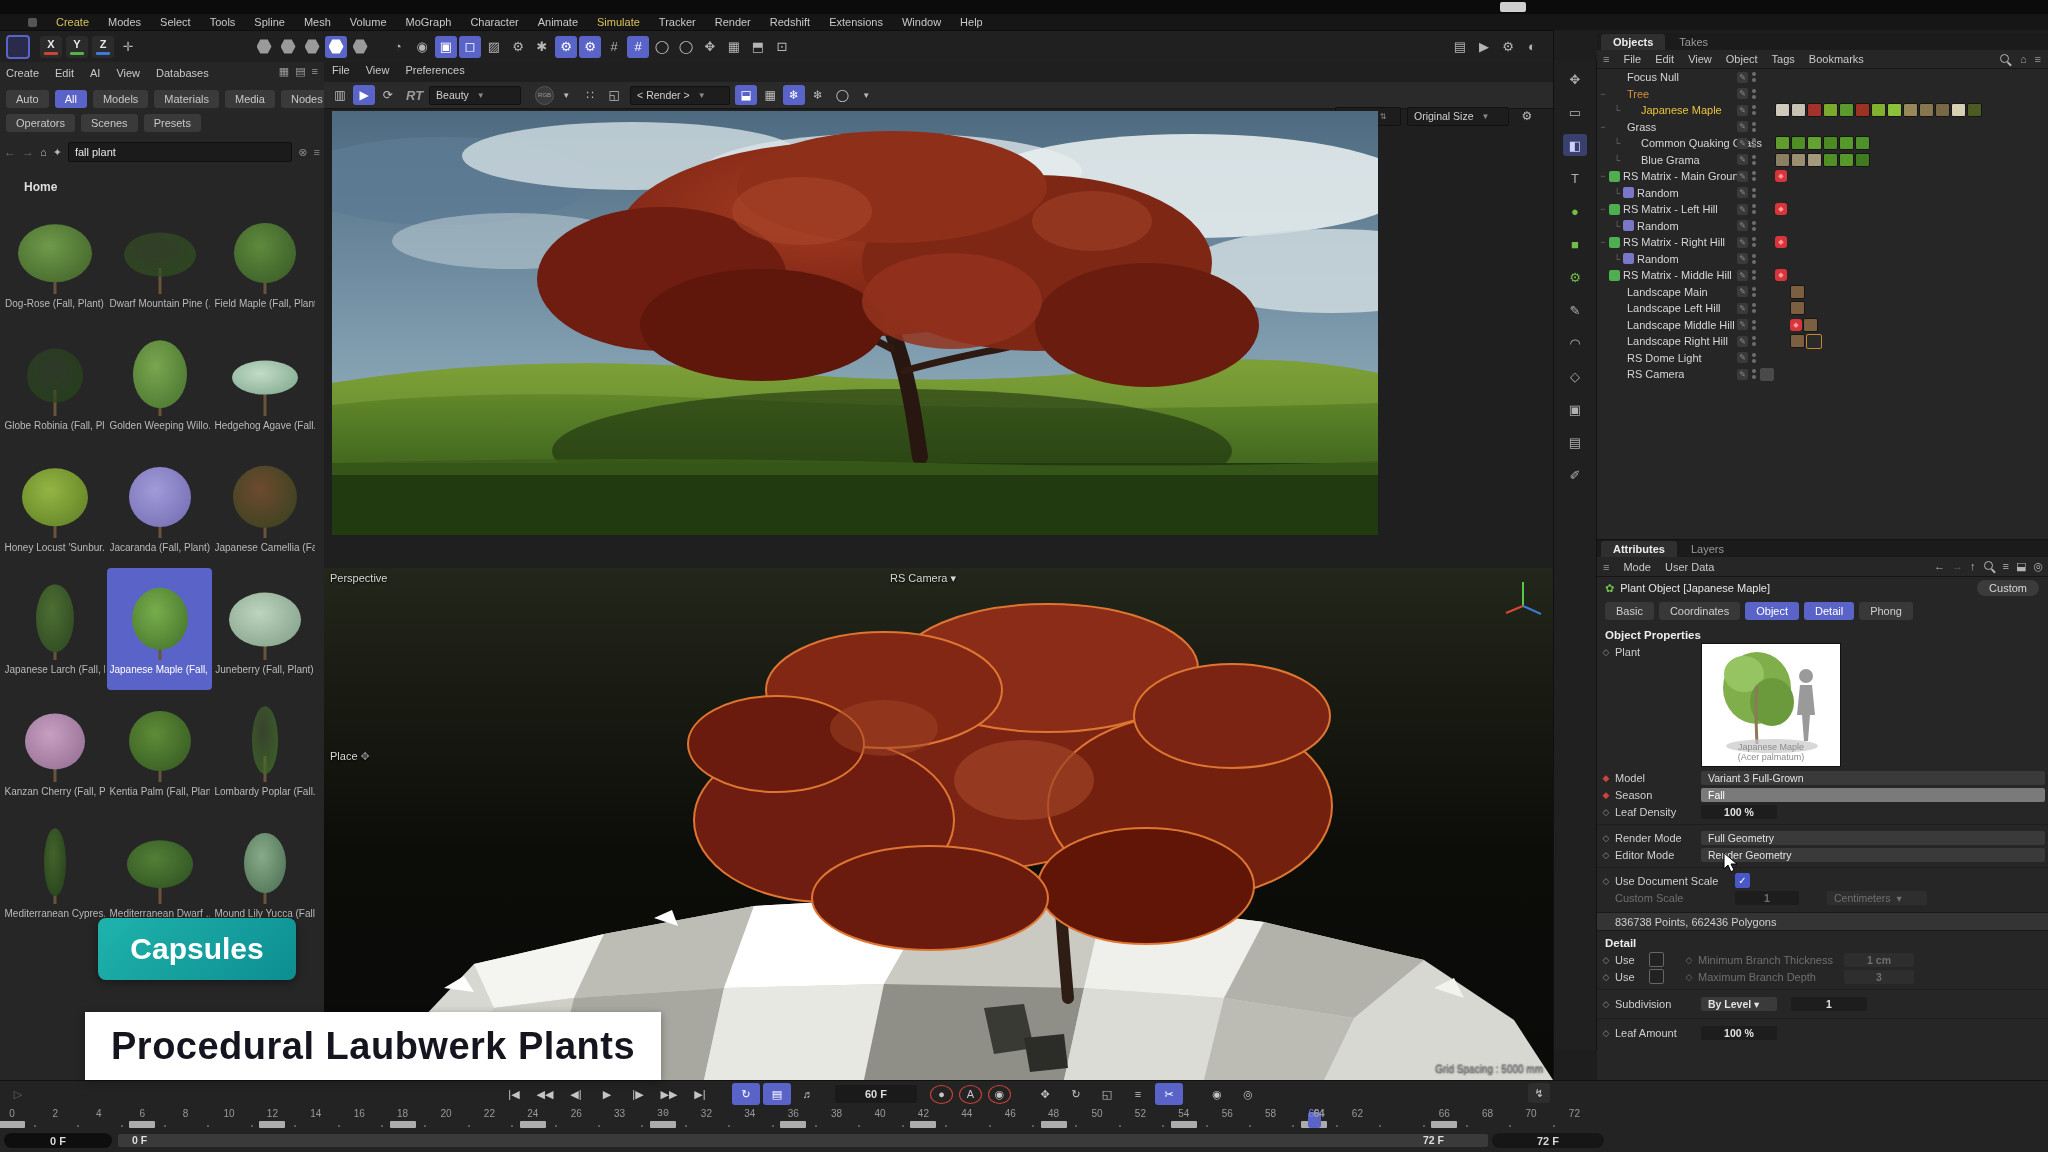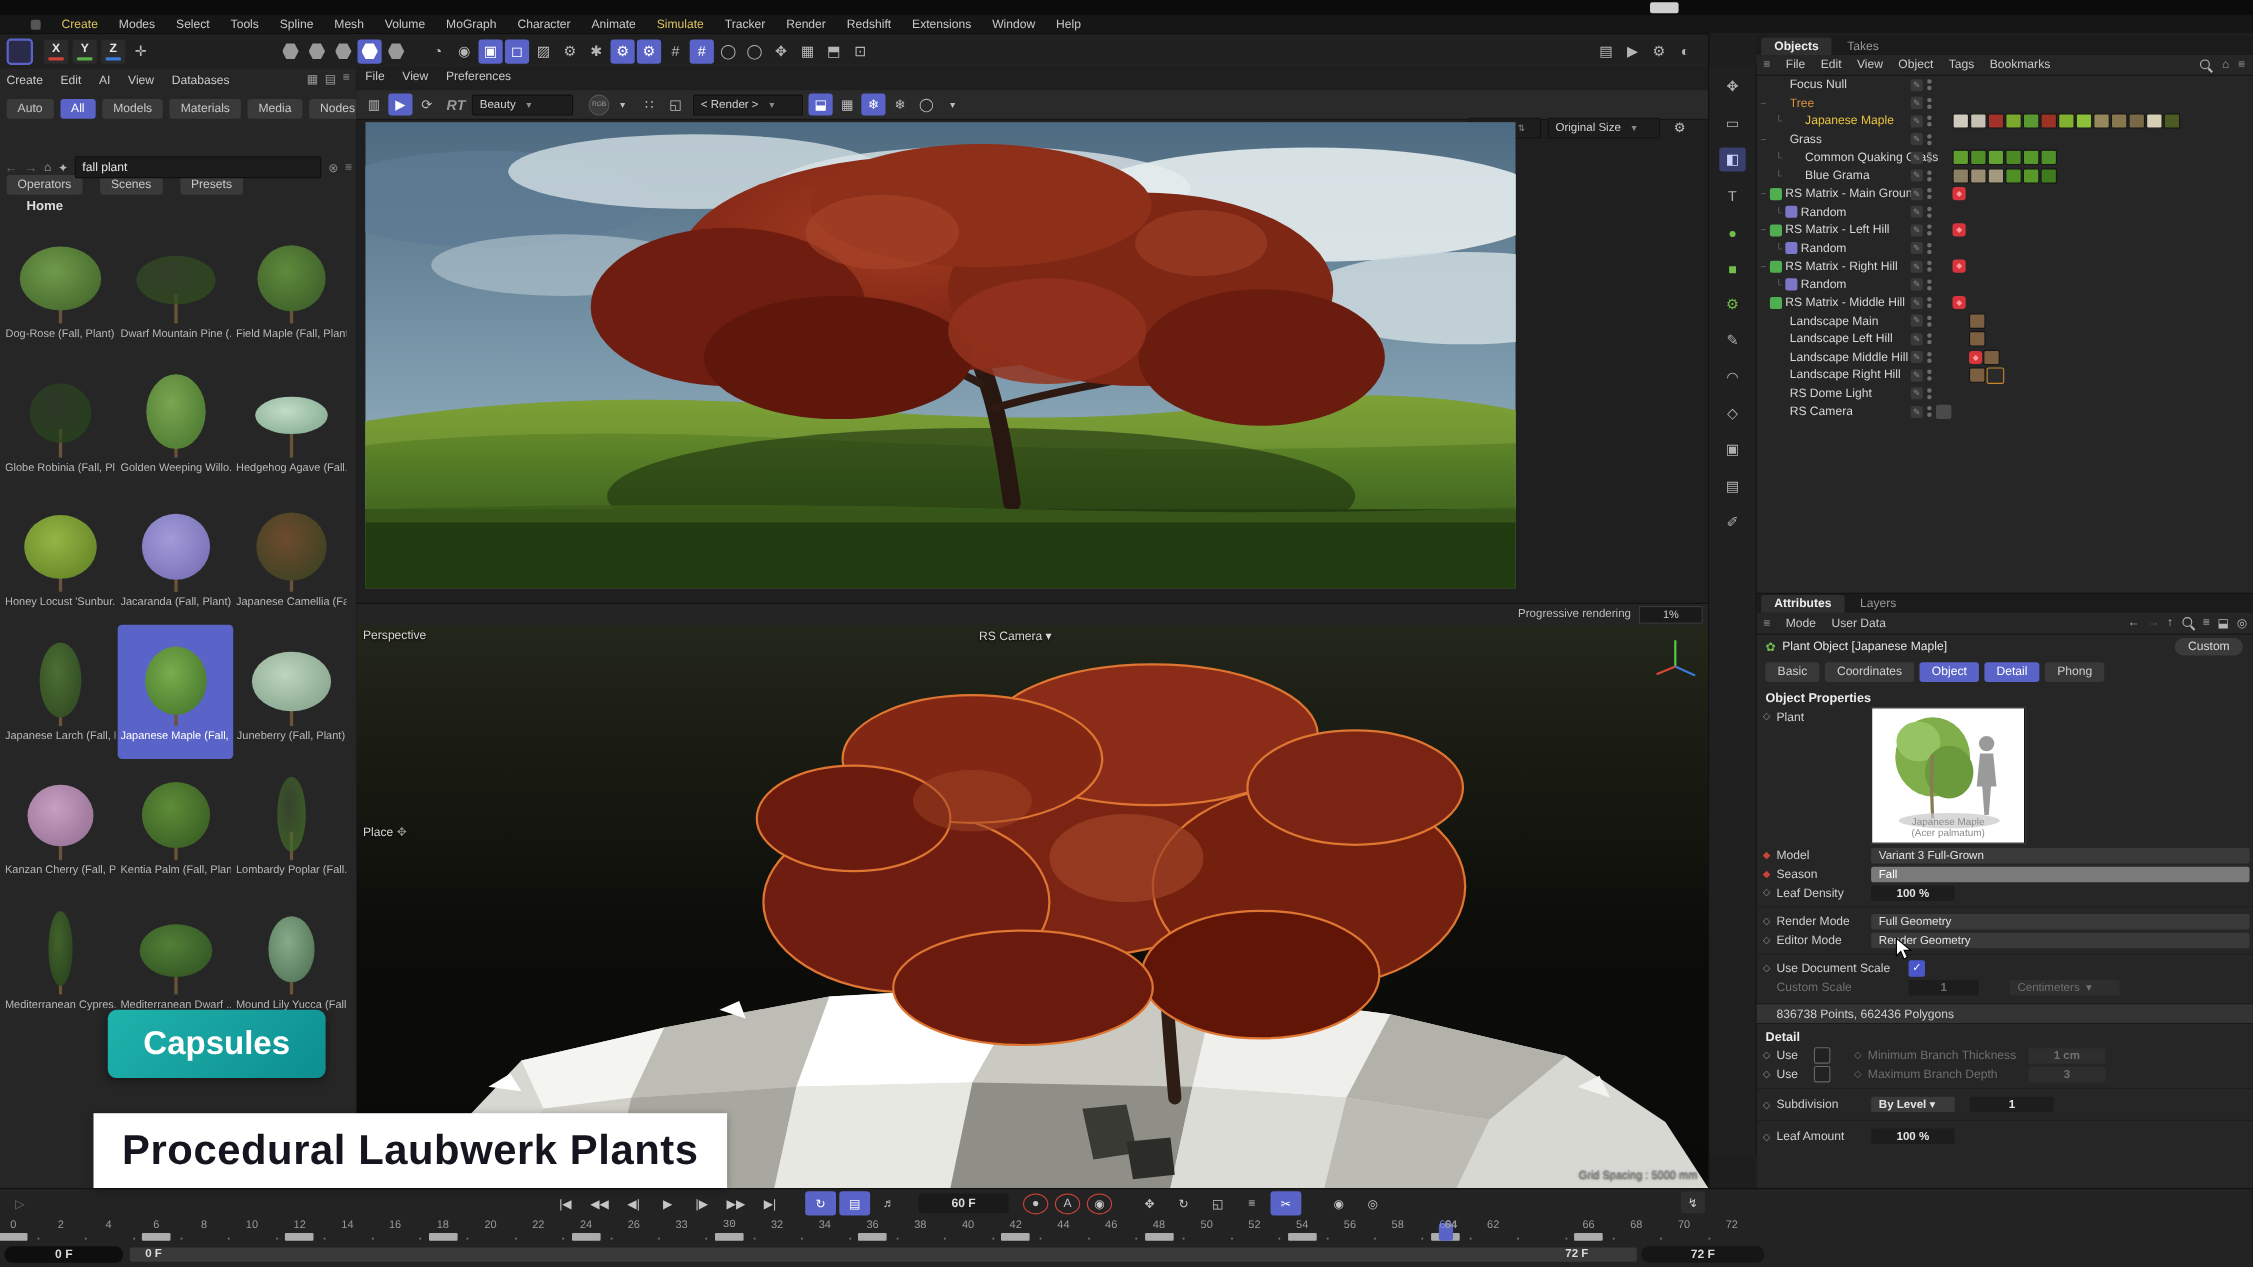--- a/index.html
+++ b/index.html
@@ -23,21 +23,21 @@
   .xyz b{font-size:11px;color:#e8e8e8;line-height:11px;}
   .xyz i{display:block;width:14px;height:3px;border-radius:1px;margin-top:2px;}
   .sep{width:14px;}
   
   #asset-panel{left:0;top:62px;width:324px;height:1018px;background:#262626;border-right:1px solid #121212;}
   #asset-menu{left:6px;top:3px;height:16px;display:flex;gap:16px;align-items:center;}
   #asset-panel-icons{right:6px;top:3px;display:flex;gap:6px;color:#9a9a9a;font-size:11px;}
   .chip{background:#3a3a3a;border-radius:3px;padding:3px 10px;color:#c8c8c8;font-size:11px;}
   .chip.on{background:#5a64c8;color:#fff;}
   #filters1{left:6px;top:28px;display:flex;gap:6px;}
-  #filters2{left:6px;top:52px;display:flex;gap:16px;margin-top:45px;}
+  #filters2{left:6px;top:52px;display:flex;gap:6px;}
   #search-row{left:4px;top:80px;width:316px;height:20px;display:flex;align-items:center;gap:6px;}
   .nav-arrow{color:#6a6a6a;font-size:12px;}
   #search-input{flex:1;background:#1b1b1b;border:1px solid #101010;border-radius:2px;color:#e6e6e6;font-size:11px;height:18px;padding:0 6px;font-family:inherit;}
   #asset-section{left:24px;top:118px;font-weight:bold;color:#dedede;font-size:12px;}
   #plant-grid{left:2px;top:140px;width:322px;display:flex;flex-wrap:wrap;}
   .pcell{width:105px;height:122px;border-radius:4px;display:flex;flex-direction:column;align-items:center;padding-top:4px;box-sizing:border-box;}
   .pcell.sel{background:#5a64c8;}
   .thumb{width:96px;height:92px;position:relative;}
   .canopy{position:absolute;left:50%;top:58%;transform:translate(-50%,-60%);border-radius:50%;
           background:radial-gradient(ellipse at 42% 38%, var(--c2), var(--c1));}
@@ -526,24 +526,20 @@
         <ellipse cx="815" cy="214" rx="112" ry="62" fill="#6a1c0f"></ellipse>
         <ellipse cx="430" cy="214" rx="122" ry="56" fill="#5f170c"></ellipse>
         <ellipse cx="620" cy="190" rx="90" ry="48" fill="#93321d" opacity="0.85"></ellipse>
         <ellipse cx="470" cy="100" rx="70" ry="34" fill="#a8462a" opacity="0.6"></ellipse>
         <ellipse cx="760" cy="110" rx="60" ry="30" fill="#a8462a" opacity="0.5"></ellipse>
         <rect y="352" width="1046" height="72" fill="#223a0f"></rect>
         <path d="M0,352 Q300,344 600,352 Q850,358 1046,350 L1046,364 L0,364 Z" fill="#3c5c1a" opacity="0.8"></path>
       </svg>
     </div>
 
-    <div id="progress-row" class="abs">
-      <span id="progress-label">Progressive rendering</span>
-      <span id="progress-bar">1%</span>
-    </div>
 
     <div id="viewport" class="abs">
       <svg width="1229" height="512" viewBox="0 0 1229 512">
         <defs>
           <linearGradient id="vpbg" x1="0" y1="0" x2="0" y2="1">
             <stop offset="0" stop-color="#23261a"></stop>
               <stop offset="0.55" stop-color="#0c0d09"></stop>
               <stop offset="1" stop-color="#0a0a08"></stop>
           </linearGradient>
         </defs>

